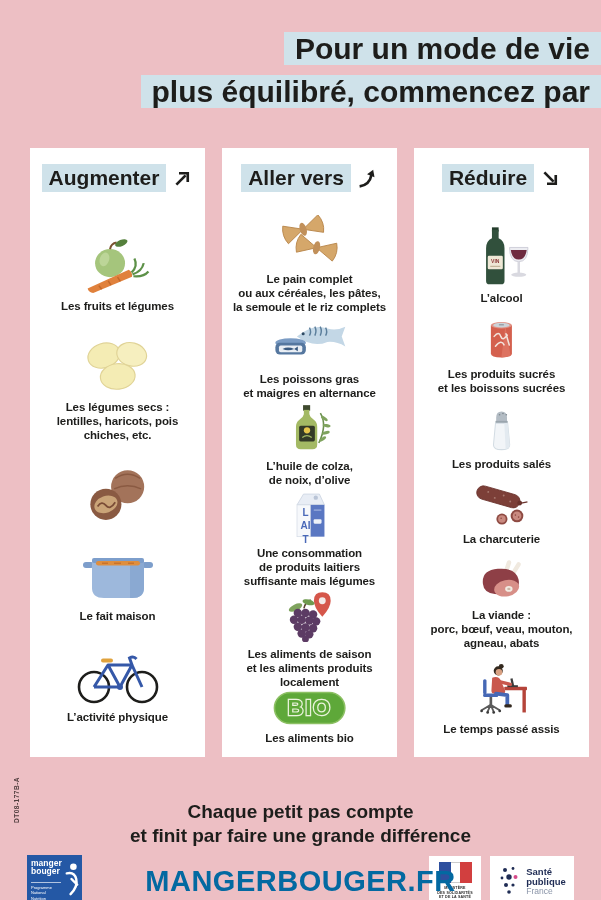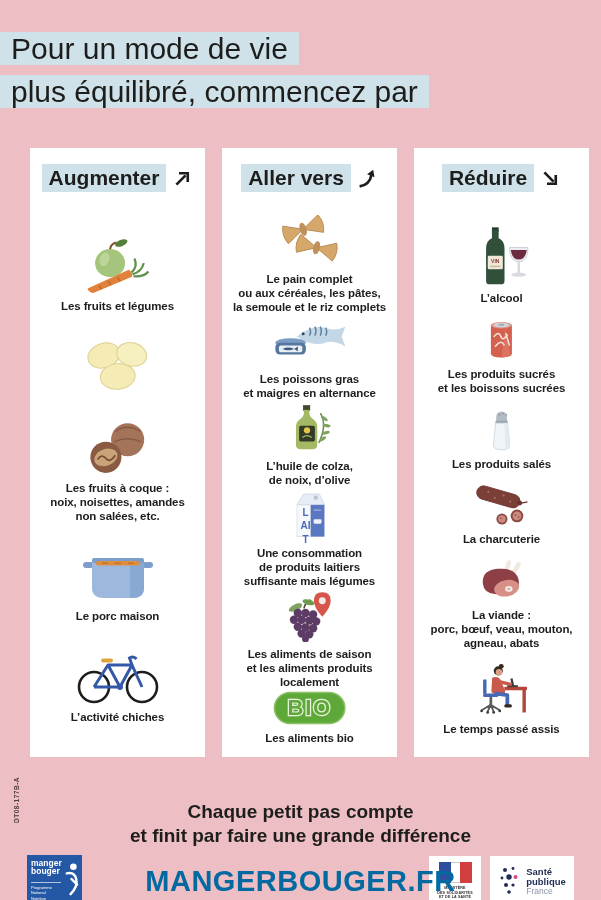--- a/index.html
+++ b/index.html
@@ -5,22 +5,22 @@
   * { margin:0; padding:0; box-sizing:border-box; }
   html,body { width:601px; height:900px; }
   body {
     background:#edbfc4;
     font-family:"Liberation Sans", sans-serif;
     color:#1d1d1b;
     position:relative;
     overflow:hidden;
   }
   
-  .title { position:absolute; top:27px; left:0; right:0; text-align:left;
-           font-weight:normal; font-size:30px; line-height:43px; }
+  .title { position:absolute; top:27px; left:0; right:0; text-align:right;
+           font-weight:bold; font-size:30px; line-height:43px; }
   .title .hl { background:#cfe2ea; padding:0 11px; }
   
   .columns { position:absolute; top:148px; left:30px; display:flex; gap:17px; }
   .col { width:175px; height:609px; background:#ffffff;
          display:flex; flex-direction:column; align-items:center;
          padding:16px 5px 10px;gap:21px; }
   .col-header { font-size:21px; font-weight:bold; display:flex; align-items:center; gap:6px; }
   .col-header .hl { background:#cfe2ea; padding:2px 7px; }
   .arrow { width:21px; height:21px; flex:none; }
   .items { flex:1; width:100%; display:flex; flex-direction:column;
@@ -109,55 +109,55 @@
           <path d="M53 39 q7 -7 3 -15 M54 41 q10 -3 12 -12 M55 43 q11 1 16 -5" stroke="#5d9148" stroke-width="2.4" fill="none"></path>
         </svg>
         <div class="lbl">Les fruits et légumes</div>
       </div>
       <div class="item">
         <svg class="icon" viewBox="0 0 72 50">
           <ellipse cx="24" cy="16" rx="14" ry="10.5" fill="#f4ecb4" stroke="#e0d396" transform="rotate(-18 24 16)"></ellipse>
           <ellipse cx="48" cy="15" rx="13" ry="10" fill="#f6efbf" stroke="#e0d396" transform="rotate(14 48 15)"></ellipse>
           <ellipse cx="36" cy="34" rx="15" ry="11" fill="#f4ecb4" stroke="#e0d396" transform="rotate(-6 36 34)"></ellipse>
         </svg>
+        <div class="lbl">Les légumes secs :
+lentilles, haricots, pois
+chiches, etc.</div>
       </div>
       <div class="item">
         <svg class="icon" viewBox="0 0 72 56">
           <circle cx="46" cy="21" r="16" fill="#a3735a"></circle>
           <path d="M34 13 q12 -8 24 0 M33 23 q13 -6 26 0" stroke="#8a5a42" stroke-width="1.4" fill="none"></path>
           <circle cx="25" cy="38" r="15" fill="#8a5a42"></circle>
           <ellipse cx="25" cy="38" rx="11.5" ry="8" fill="#caa478" transform="rotate(-20 25 38)"></ellipse>
           <path d="M17 40 q4 -6 8 -1 q4 5 9 -3" stroke="#7a4c36" stroke-width="1.7" fill="none"></path>
         </svg>
-        <div class="lbl">Les fruits à coque :
-noix, noisettes, amandes
-non salées, etc.</div>
       </div>
       <div class="item">
         <svg class="icon" viewBox="0 0 76 58">
           <rect x="3" y="16" width="11" height="6" rx="3" fill="#7d9ecb"></rect>
           <rect x="62" y="16" width="11" height="6" rx="3" fill="#7d9ecb"></rect>
           <path d="M12 14 h52 v28 q0 10 -12 10 h-28 q-12 0 -12 -10 Z" fill="#9db8dc"></path>
           <path d="M50 14 h14 v28 q0 10 -12 10 h-2 Z" fill="#8aa9d2"></path>
           <rect x="12" y="12" width="52" height="5" rx="2" fill="#7d9ecb"></rect>
           <rect x="16" y="15" width="44" height="4.5" rx="2.2" fill="#df8e3e"></rect>
           <path d="M22 17.2 h6 M34 17.2 h7 M48 17.2 h6" stroke="#c9722b" stroke-width="1.6"></path>
         </svg>
-        <div class="lbl">Le porc maison</div>
+        <div class="lbl">Le fait maison</div>
       </div>
       <div class="item">
         <svg class="icon" viewBox="0 0 88 58">
           <circle cx="20" cy="40" r="15" stroke="#1d1d1b" stroke-width="2.6" fill="none"></circle>
           <circle cx="68" cy="40" r="15" stroke="#1d1d1b" stroke-width="2.6" fill="none"></circle>
           <path d="M20 40 L34 18 L58 18 L68 40 M34 18 L46 40 L20 40 M46 40 L58 18" stroke="#3558a8" stroke-width="3" fill="none" stroke-linejoin="round"></path>
           <rect x="27" y="11.5" width="12" height="4" rx="2" fill="#e0a23c"></rect>
           <path d="M58 18 l-2.5 -7 q4 -2.5 7 1" stroke="#3558a8" stroke-width="3" fill="none"></path>
           <circle cx="46" cy="40" r="3" fill="#3558a8"></circle>
         </svg>
-        <div class="lbl">L’activité chiches</div>
+        <div class="lbl">L’activité physique</div>
       </div>
     </div>
   </section>
 
   <section class="col c2">
     <div class="col-header">
       <span class="hl">Aller vers</span>
       <svg class="arrow" viewBox="0 0 24 24">
         <path d="M3 21 C10 20 15 16 16.5 8" fill="none" stroke="#1d1d1b" stroke-width="3"></path>
         <polygon points="11.5,7 18.5,2 20,10.5" fill="#1d1d1b"></polygon>

